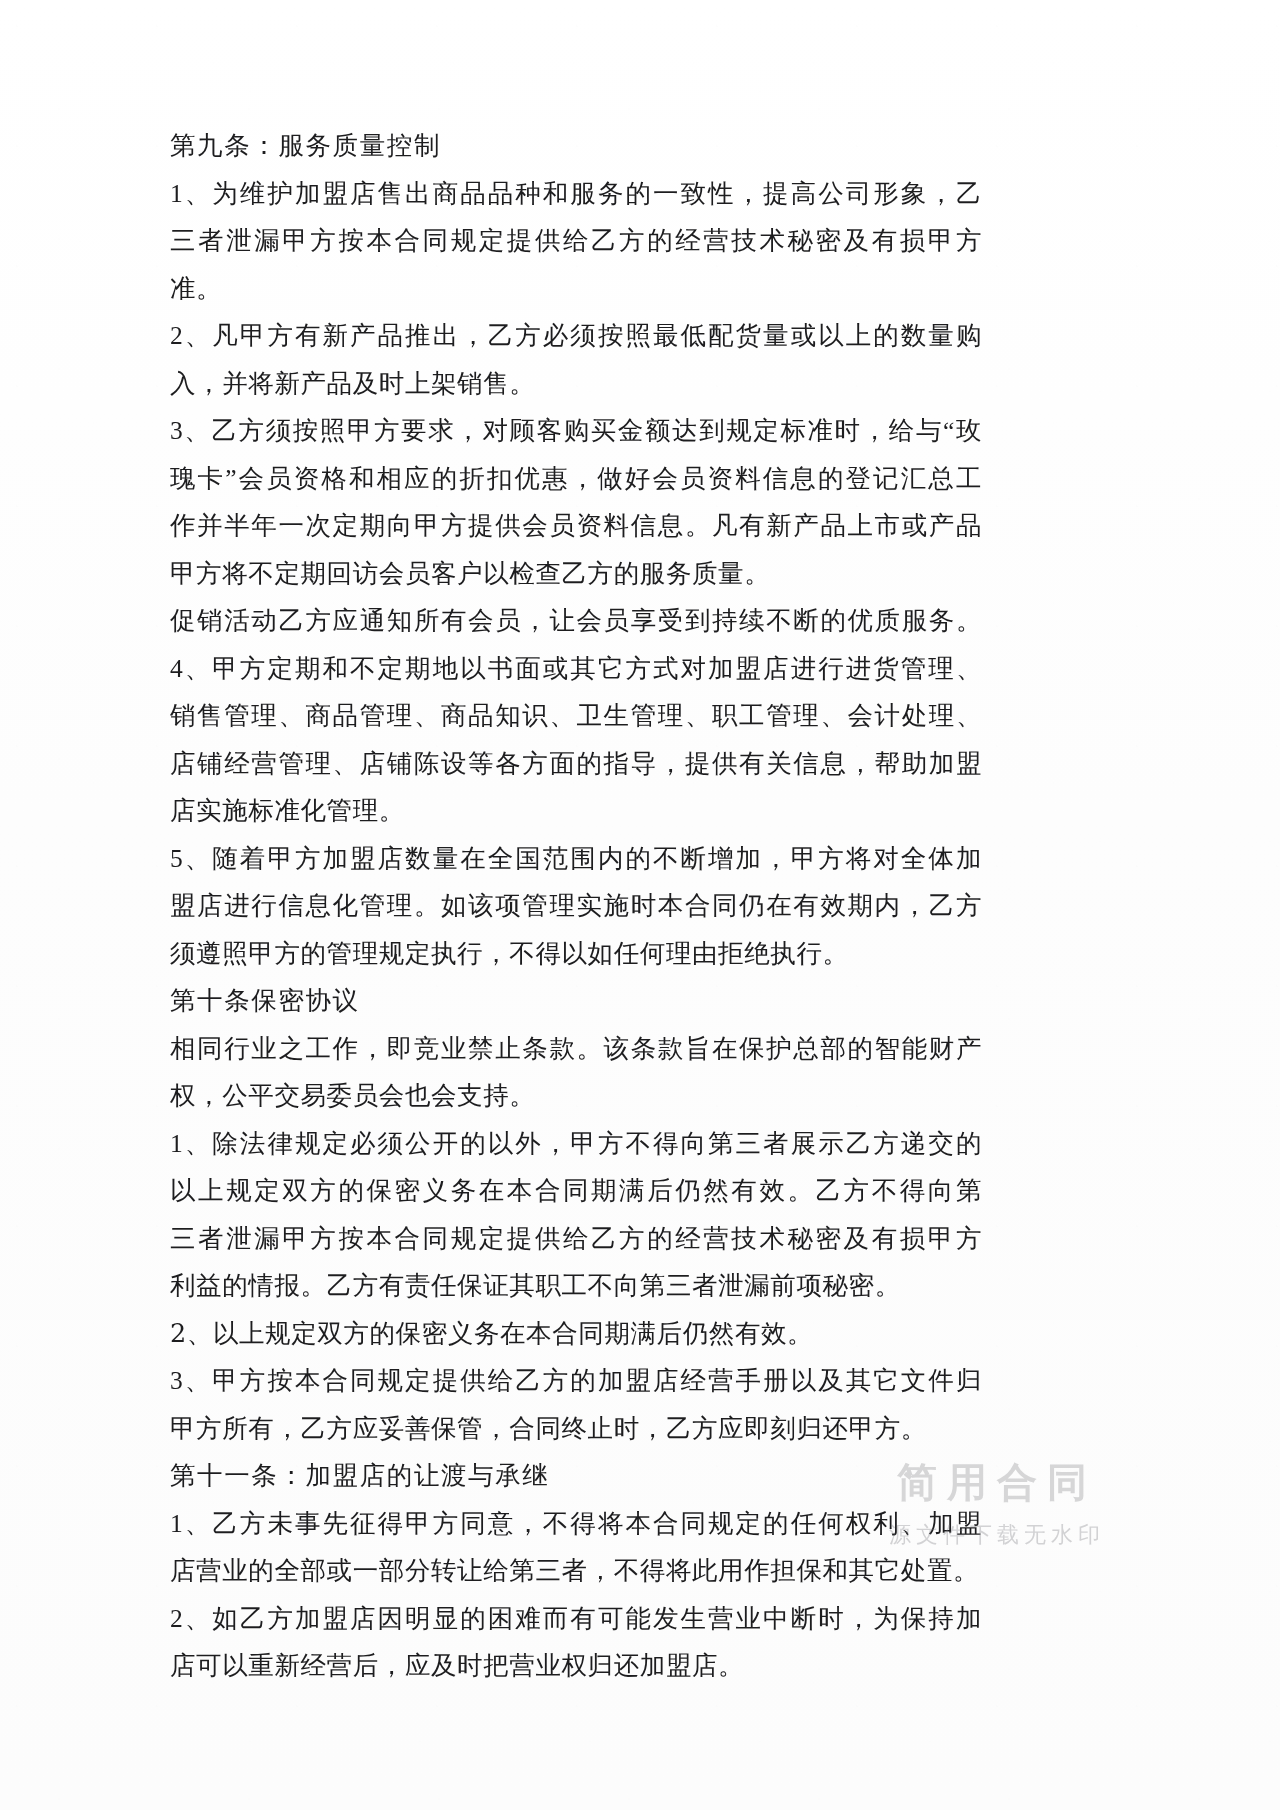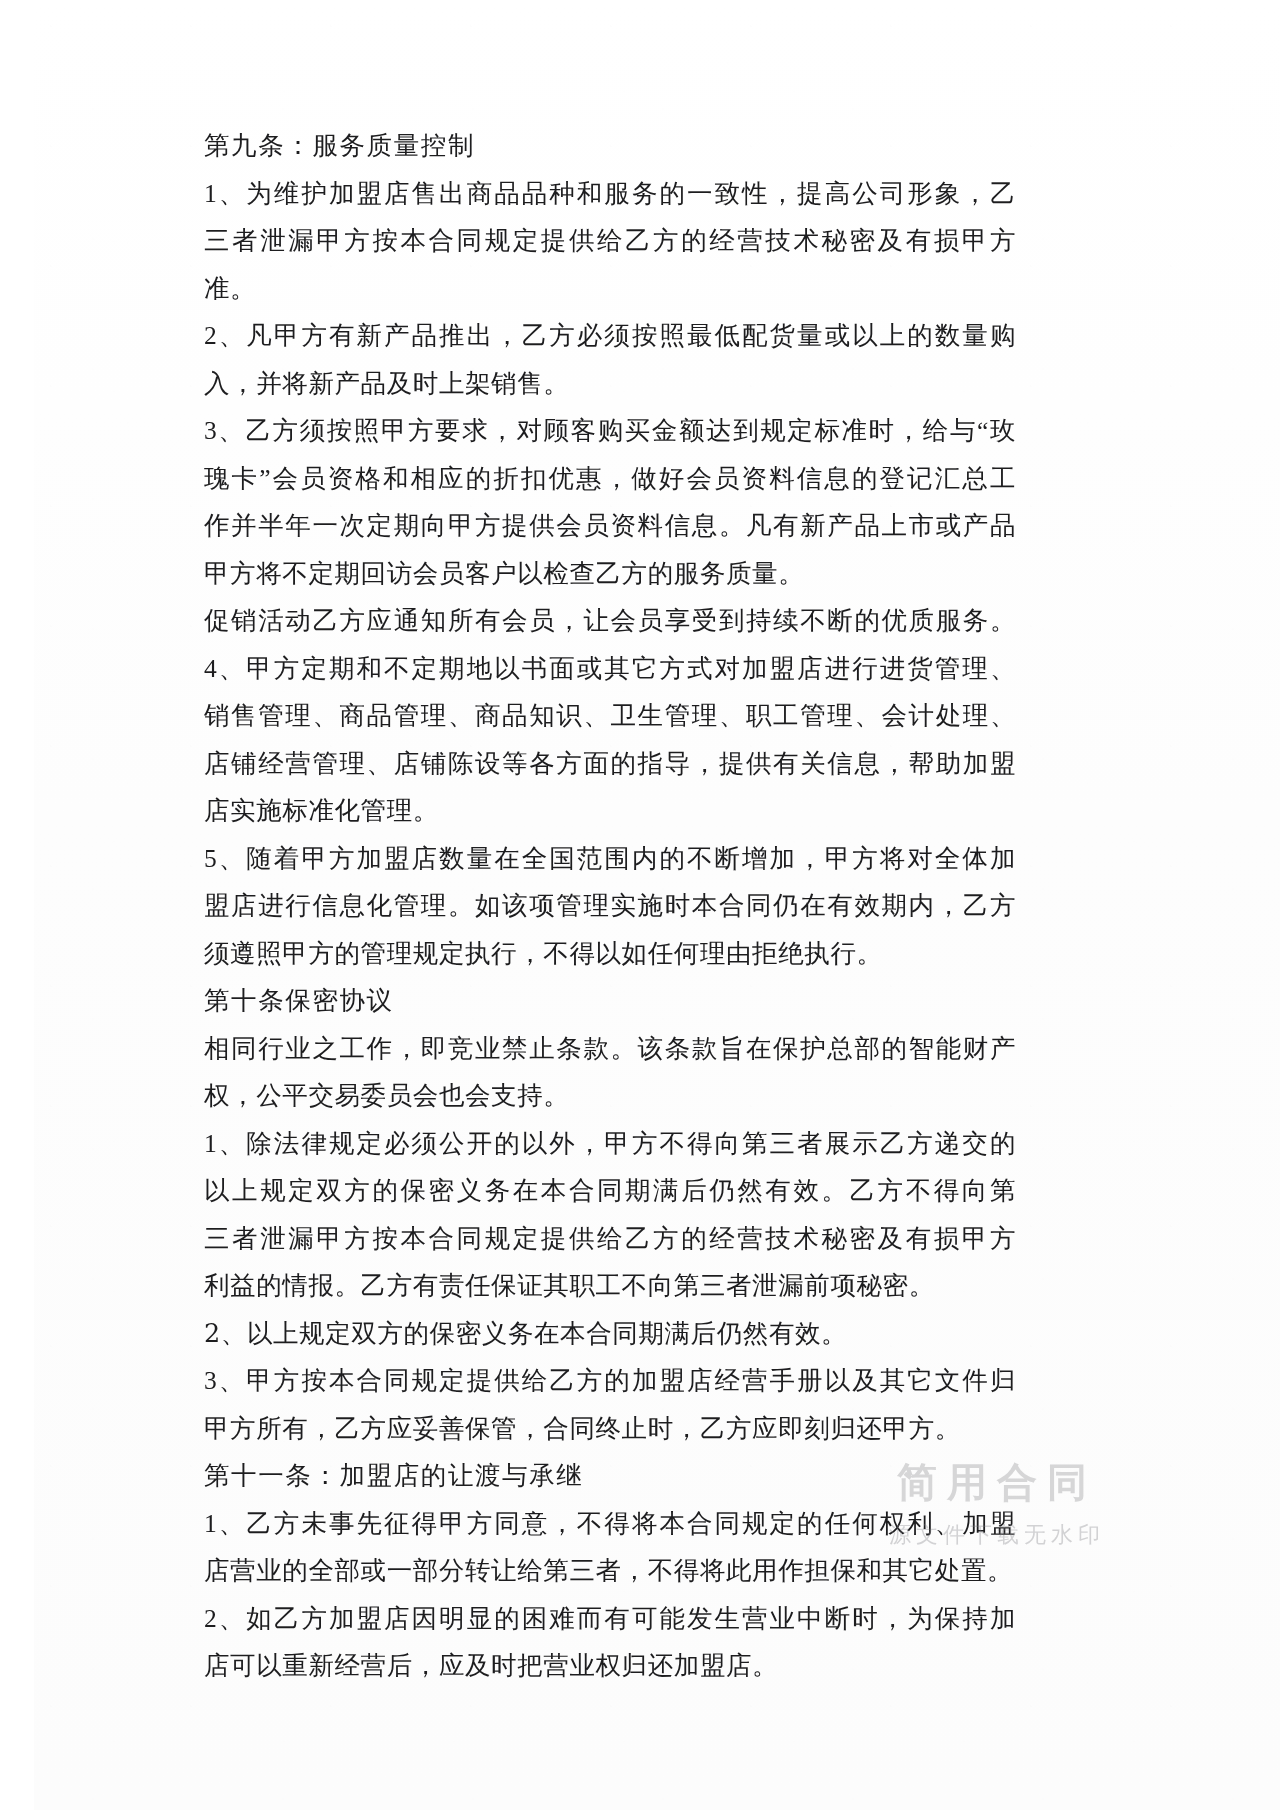--- a/index.html
+++ b/index.html
@@ -15,21 +15,20 @@
     font-family: "DejaVu Serif", "Liberation Serif", serif;
   }
 
   
   .page {
     position: absolute;
     inset: 0;
     background: #fefefe;
     background-image:
       linear-gradient(180deg, #ffffff 0%, #fdfdfd 45%, #fcfcfc 100%);
-    margin-left: 34px;
   }
 
   .paper-grain {
     position: absolute;
     inset: 0;
     pointer-events: none;
     opacity: 0.45;
     background-image:
       radial-gradient(circle at 12% 22%, rgba(0,0,0,0.018) 0 1px, transparent 1px),
       radial-gradient(circle at 47% 61%, rgba(0,0,0,0.015) 0 1px, transparent 1px),

